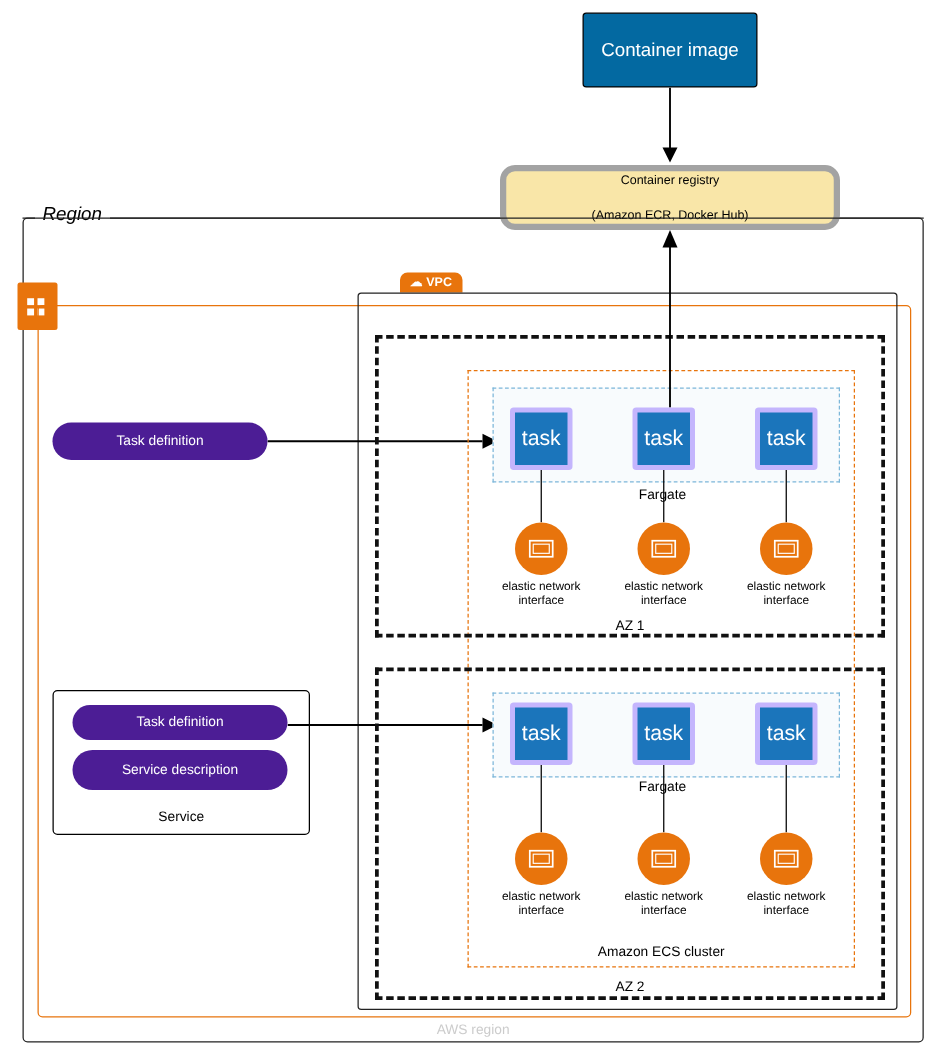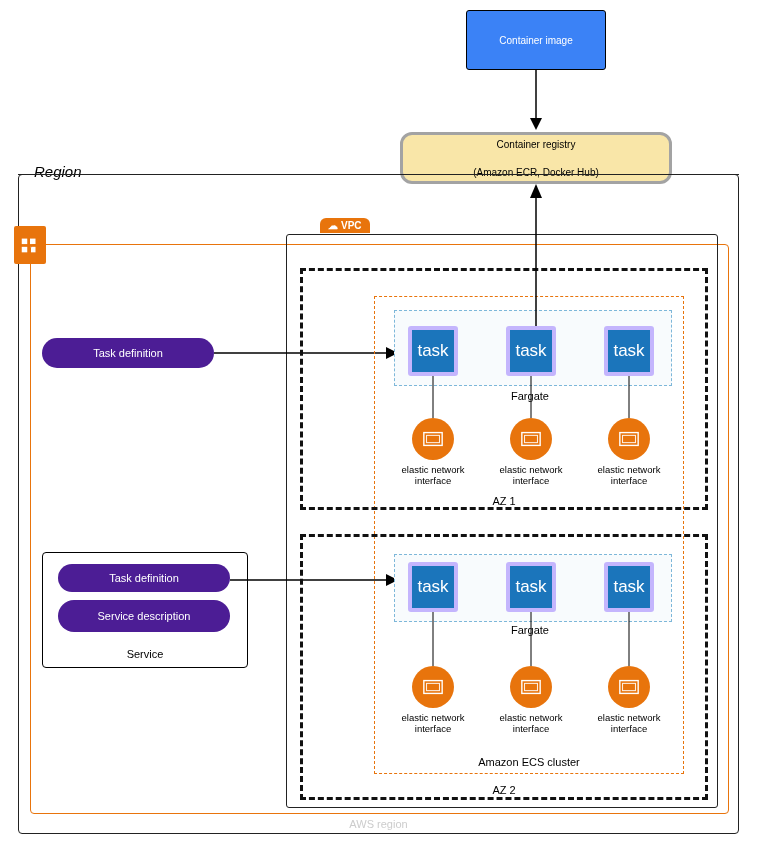--- a/index.html
+++ b/index.html
@@ -1,20 +1,20 @@
 <!DOCTYPE html>
 <html><head>
 <meta charset="utf-8">
 <style>
   * { box-sizing: border-box; margin: 0; padding: 0; }
   body { font-family: Arial, sans-serif; background: #fff; width: 757px; height: 850px; position: relative; }
   .abs { position: absolute; }
   .text-center { text-align: center; }
-  .teal-box { background: #3b82f6; color: #fff; border: 1px solid #000; border-radius: 3px; display: flex; align-items: center; justify-content: center; font-size: 10px; }
-  .yellow-box { background: #F9E6A8; border: 3px solid #a3a3a3; border-radius: 12px; display: flex; flex-direction: column; align-items: center; justify-content: center; font-size: 10px; gap: 17px; }
+  .teal-box { background: #0369a1; color: #fff; border: 1px solid #000; border-radius: 3px; display: flex; align-items: center; justify-content: center; font-size: 15px; }
+  .yellow-box { background: #F9E6A8; border: 5px solid #a3a3a3; border-radius: 12px; display: flex; flex-direction: column; align-items: center; justify-content: center; font-size: 10px; gap: 17px; }
   .orange-pill { background: #4c1d95; color: #fff; border-radius: 18px; display: flex; align-items: center; justify-content: center; font-size: 11px; }
   .region-border { border: 1px solid #222; border-radius: 4px; }
   .orange-border { border: 1.5px solid #E8740C; border-radius: 4px; }
   .vpc-border { border: 1px solid #222; border-radius: 3px; }
   .az-dashed { border: 3px dashed #111; }
   .cluster-dashed { border: 1.5px dashed #E8740C; }
   .fargate-dashed { border: 1px dashed #7DB7D9; background: #F8FBFD; }
   .task-box { background: #1B75BB; color: #fff; border: 4px solid #c4b5fd; border-radius: 3px; display: flex; align-items: center; justify-content: center; font-size: 17px; }
   .eni-icon { background: #E8740C; border-radius: 50%; display: flex; align-items: center; justify-content: center; }
   .eni-label { font-size: 9.5px; text-align: center; line-height: 1.2; }

